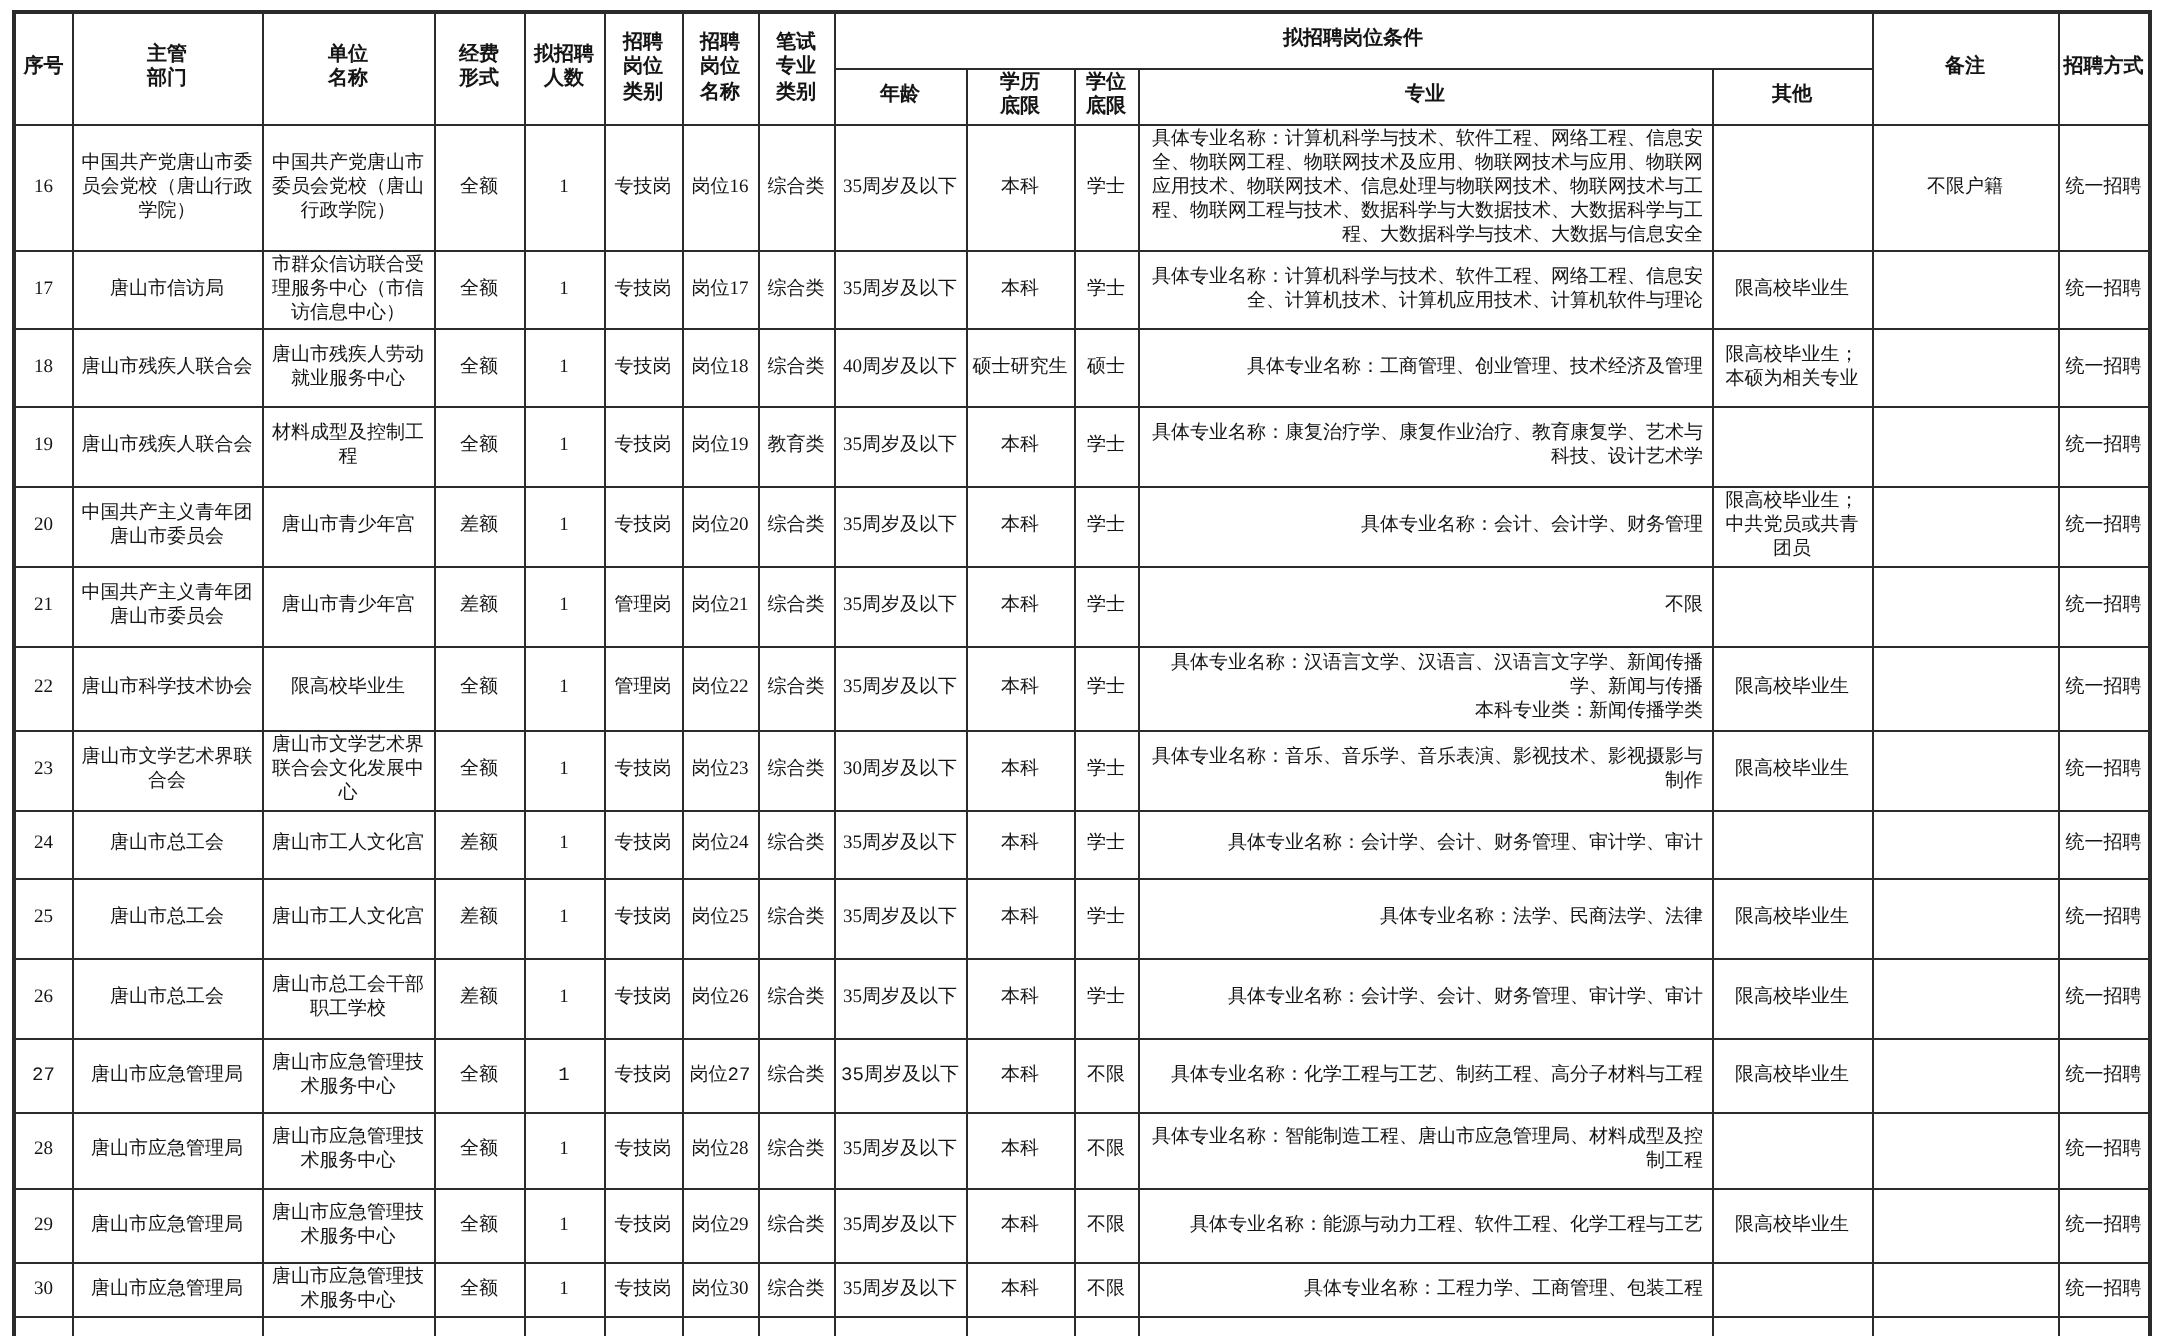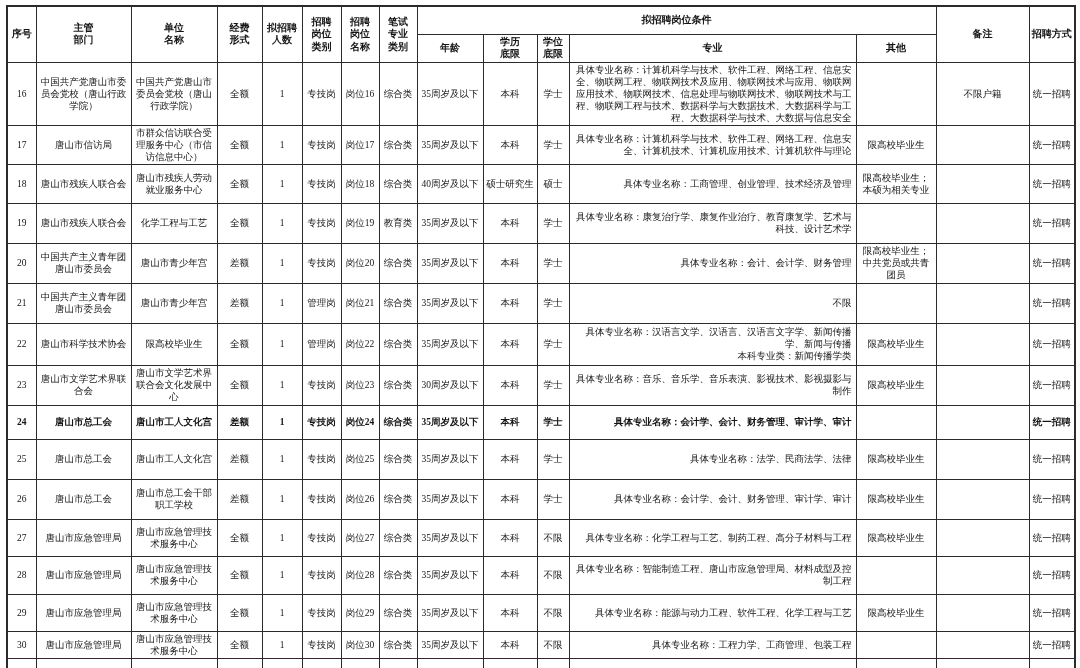--- a/index.html
+++ b/index.html
@@ -154,21 +154,21 @@
     <td>硕士研究生</td>
     <td>硕士</td>
     <td class="major-cell">具体专业名称：工商管理、创业管理、技术经济及管理</td>
     <td>限高校毕业生；本硕为相关专业</td>
     <td></td>
     <td>统一招聘</td>
   </tr>
         <tr style="height: 40px;">
     <td>19</td>
     <td>唐山市残疾人联合会</td>
-    <td>化学工程与工艺</td>
+    <td>材料成型及控制工程</td>
     <td>全额</td>
     <td>1</td>
     <td>专技岗</td>
     <td>岗位19</td>
     <td>教育类</td>
     <td>35周岁及以下</td>
     <td>本科</td>
     <td>学士</td>
     <td class="major-cell">具体专业名称：康复治疗学、康复作业治疗、教育康复学、艺术与科技、设计艺术学</td>
     <td></td>
@@ -237,21 +237,21 @@
     <td>岗位23</td>
     <td>综合类</td>
     <td>30周岁及以下</td>
     <td>本科</td>
     <td>学士</td>
     <td class="major-cell">具体专业名称：音乐、音乐学、音乐表演、影视技术、影视摄影与制作</td>
     <td>限高校毕业生</td>
     <td></td>
     <td>统一招聘</td>
   </tr>
-        <tr style="height: 34px; font-weight: bold;">
+        <tr style="height: 34px;">
     <td>24</td>
     <td>唐山市总工会</td>
     <td>唐山市工人文化宫</td>
     <td>差额</td>
     <td>1</td>
     <td>专技岗</td>
     <td>岗位24</td>
     <td>综合类</td>
     <td>35周岁及以下</td>
     <td>本科</td>
@@ -288,21 +288,21 @@
     <td>岗位26</td>
     <td>综合类</td>
     <td>35周岁及以下</td>
     <td>本科</td>
     <td>学士</td>
     <td class="major-cell">具体专业名称：会计学、会计、财务管理、审计学、审计</td>
     <td>限高校毕业生</td>
     <td></td>
     <td>统一招聘</td>
   </tr>
-        <tr style="height: 37px;">
+        <tr style="height: 37px; font-family: Liberation Mono, monospace;">
     <td>27</td>
     <td>唐山市应急管理局</td>
     <td>唐山市应急管理技术服务中心</td>
     <td>全额</td>
     <td>1</td>
     <td>专技岗</td>
     <td>岗位27</td>
     <td>综合类</td>
     <td>35周岁及以下</td>
     <td>本科</td>

